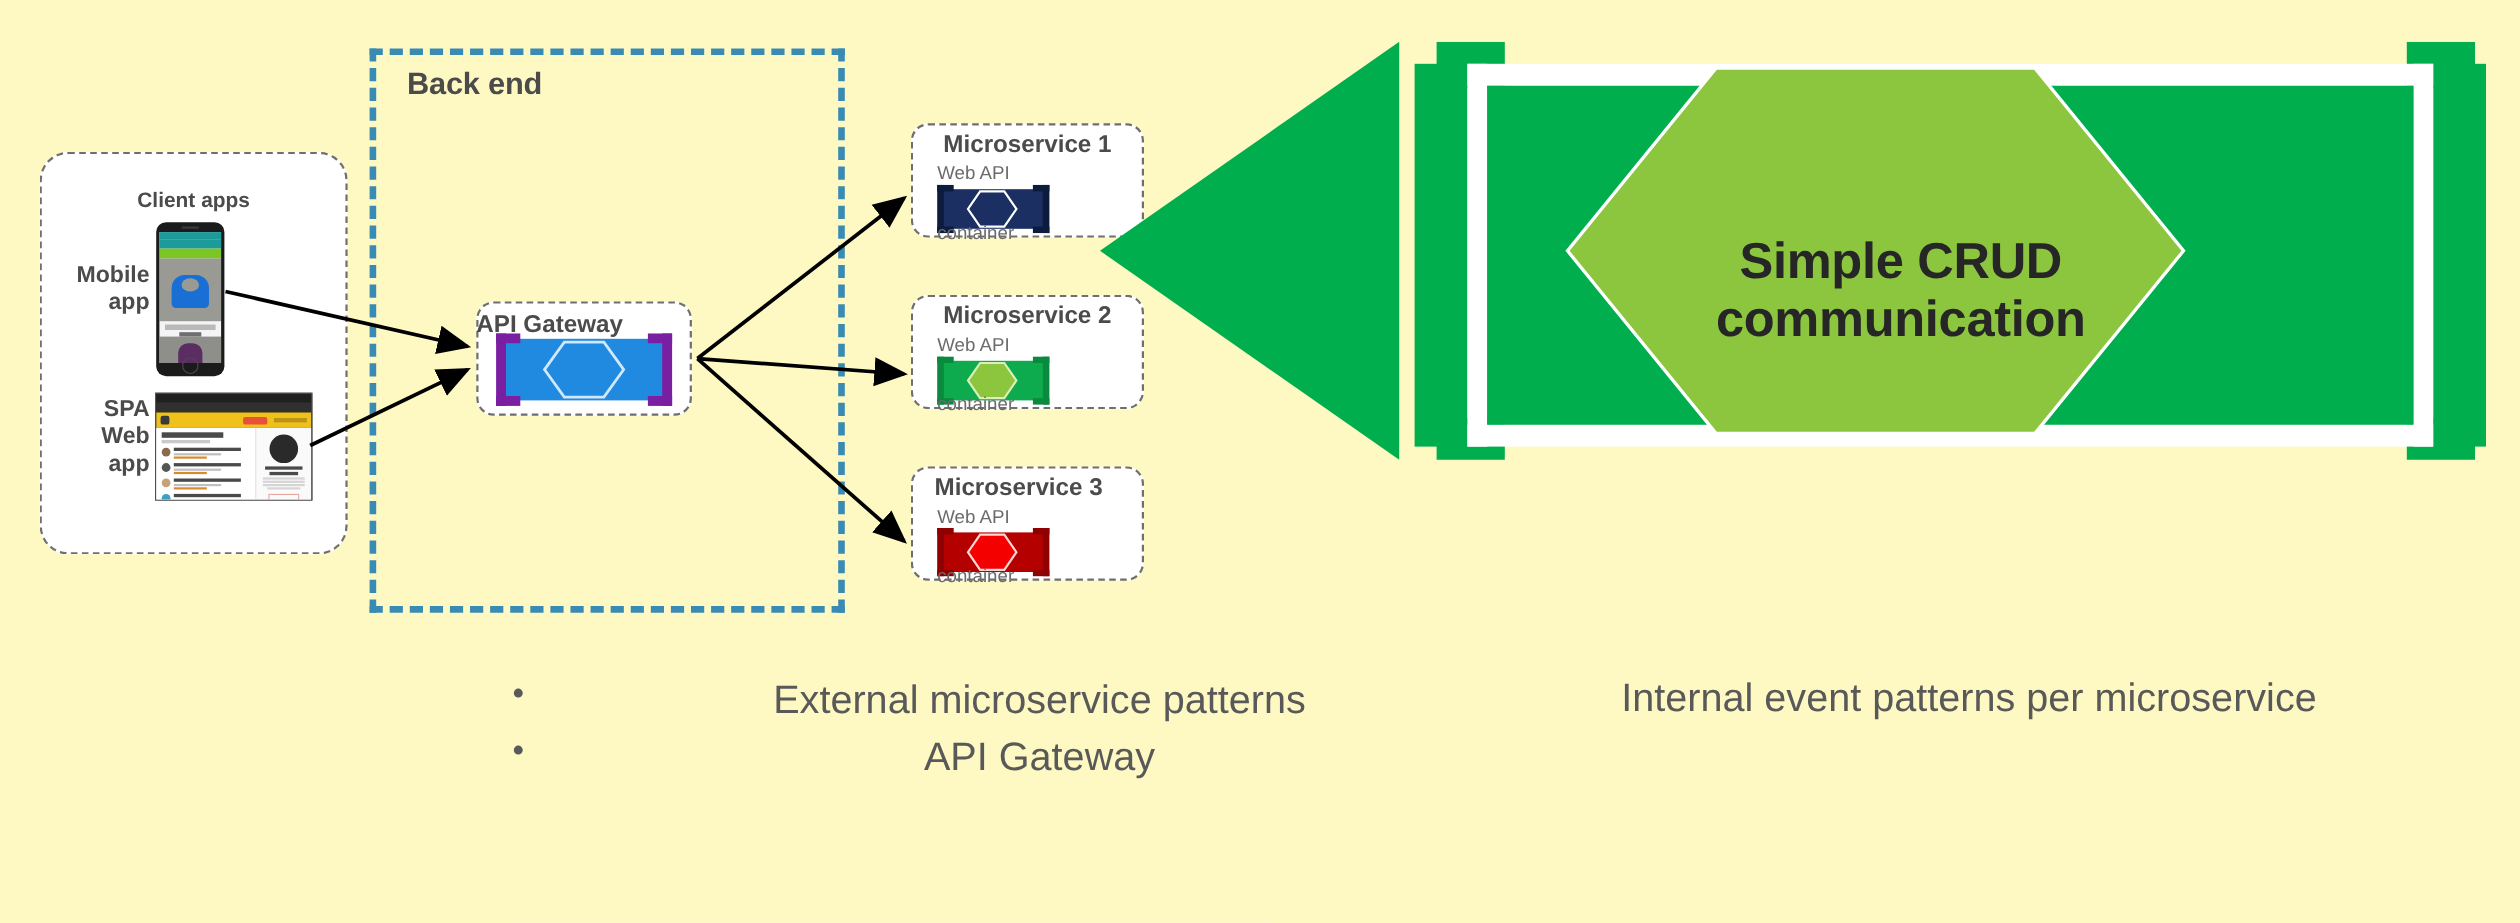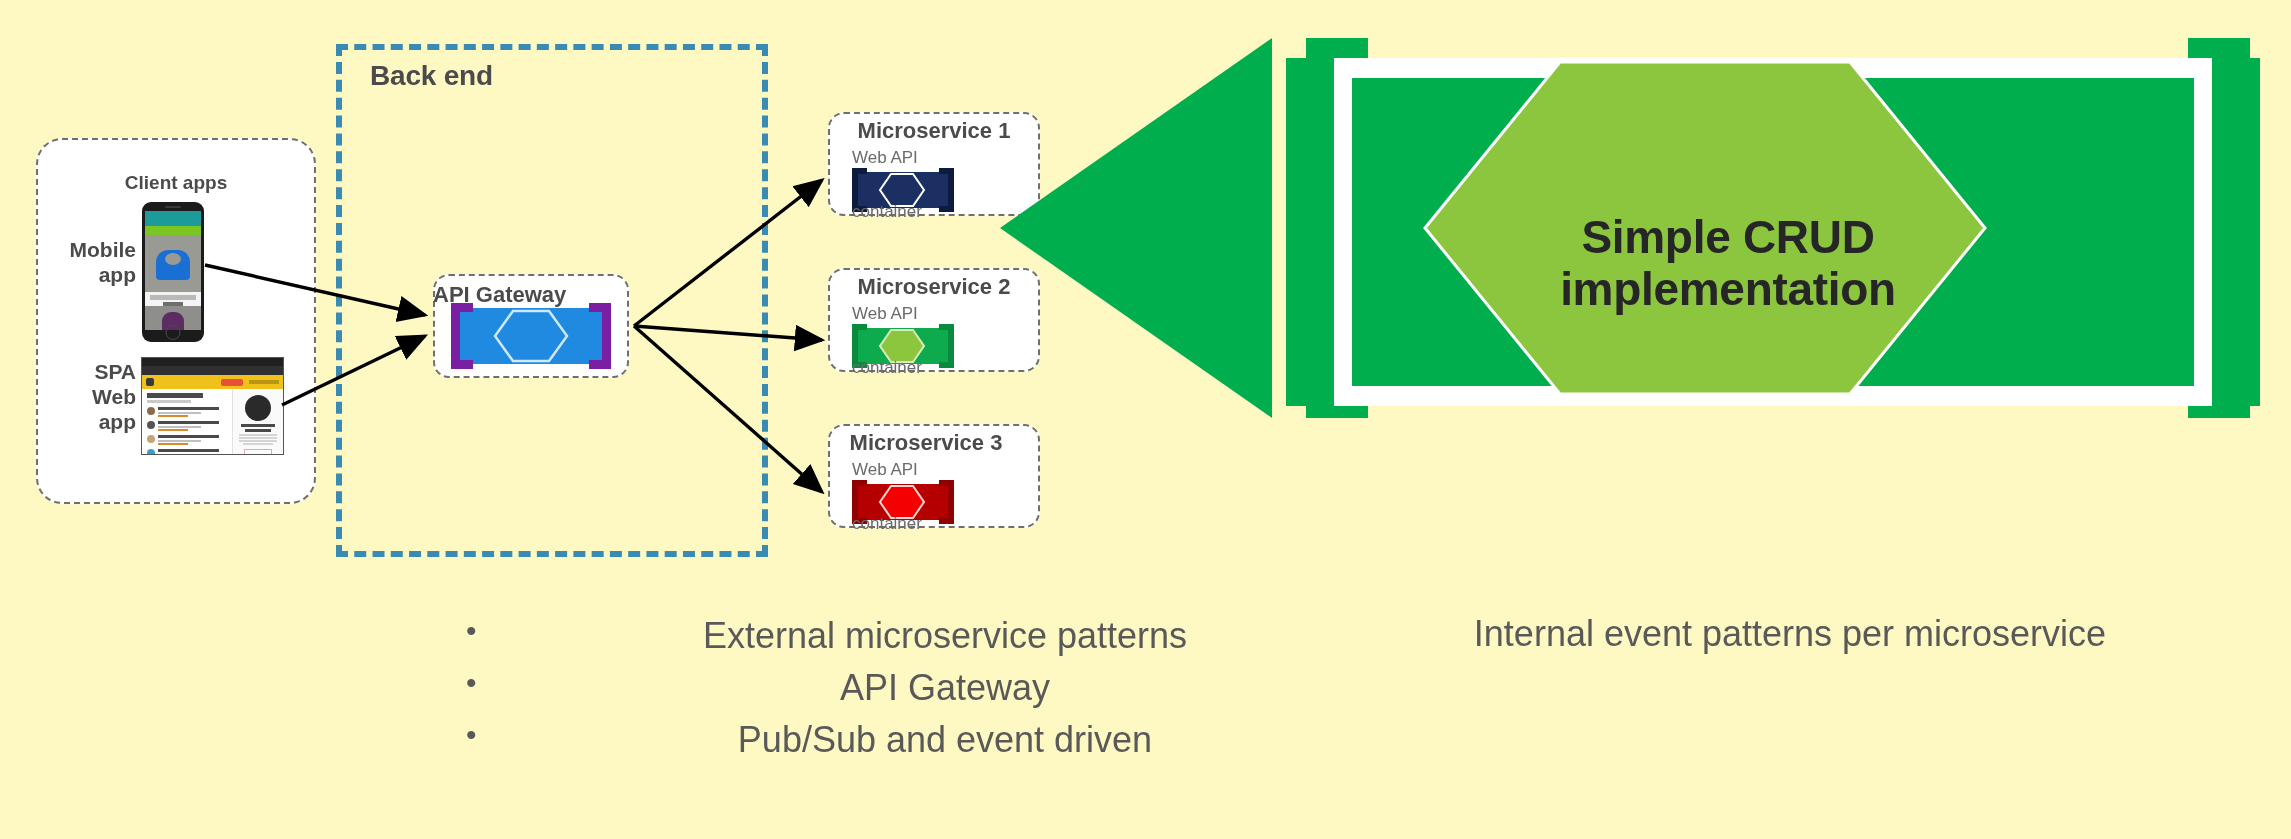--- a/index.html
+++ b/index.html
@@ -454,26 +454,25 @@
     <rect x="334" y="20" width="878" height="20" fill="#ffffff"></rect>
     <rect x="334" y="348" width="878" height="20" fill="#ffffff"></rect>
 
     <rect x="352" y="40" width="842" height="308" fill="#00ae4d"></rect>
 
     <polygon points="560,24 850,24 985,190 850,356 560,356 425,190" fill="#8cc63f" stroke="#ffffff" stroke-width="3"></polygon>
   </svg>
 
   <div class="abs" id="crud-text">
     <div>Simple CRUD</div>
-    <div>implementation</div>
+    <div>communication</div>
   </div>
 
   <div class="abs" id="bullets">
     <ul>
       <li>External microservice patterns</li>
       <li>API Gateway</li>
-      <li>Pub/Sub and event driven</li>
     </ul>
   </div>
 
   <div class="abs" id="right-caption">Internal event patterns per microservice</div>
 
 </div>
 
 </body></html>

